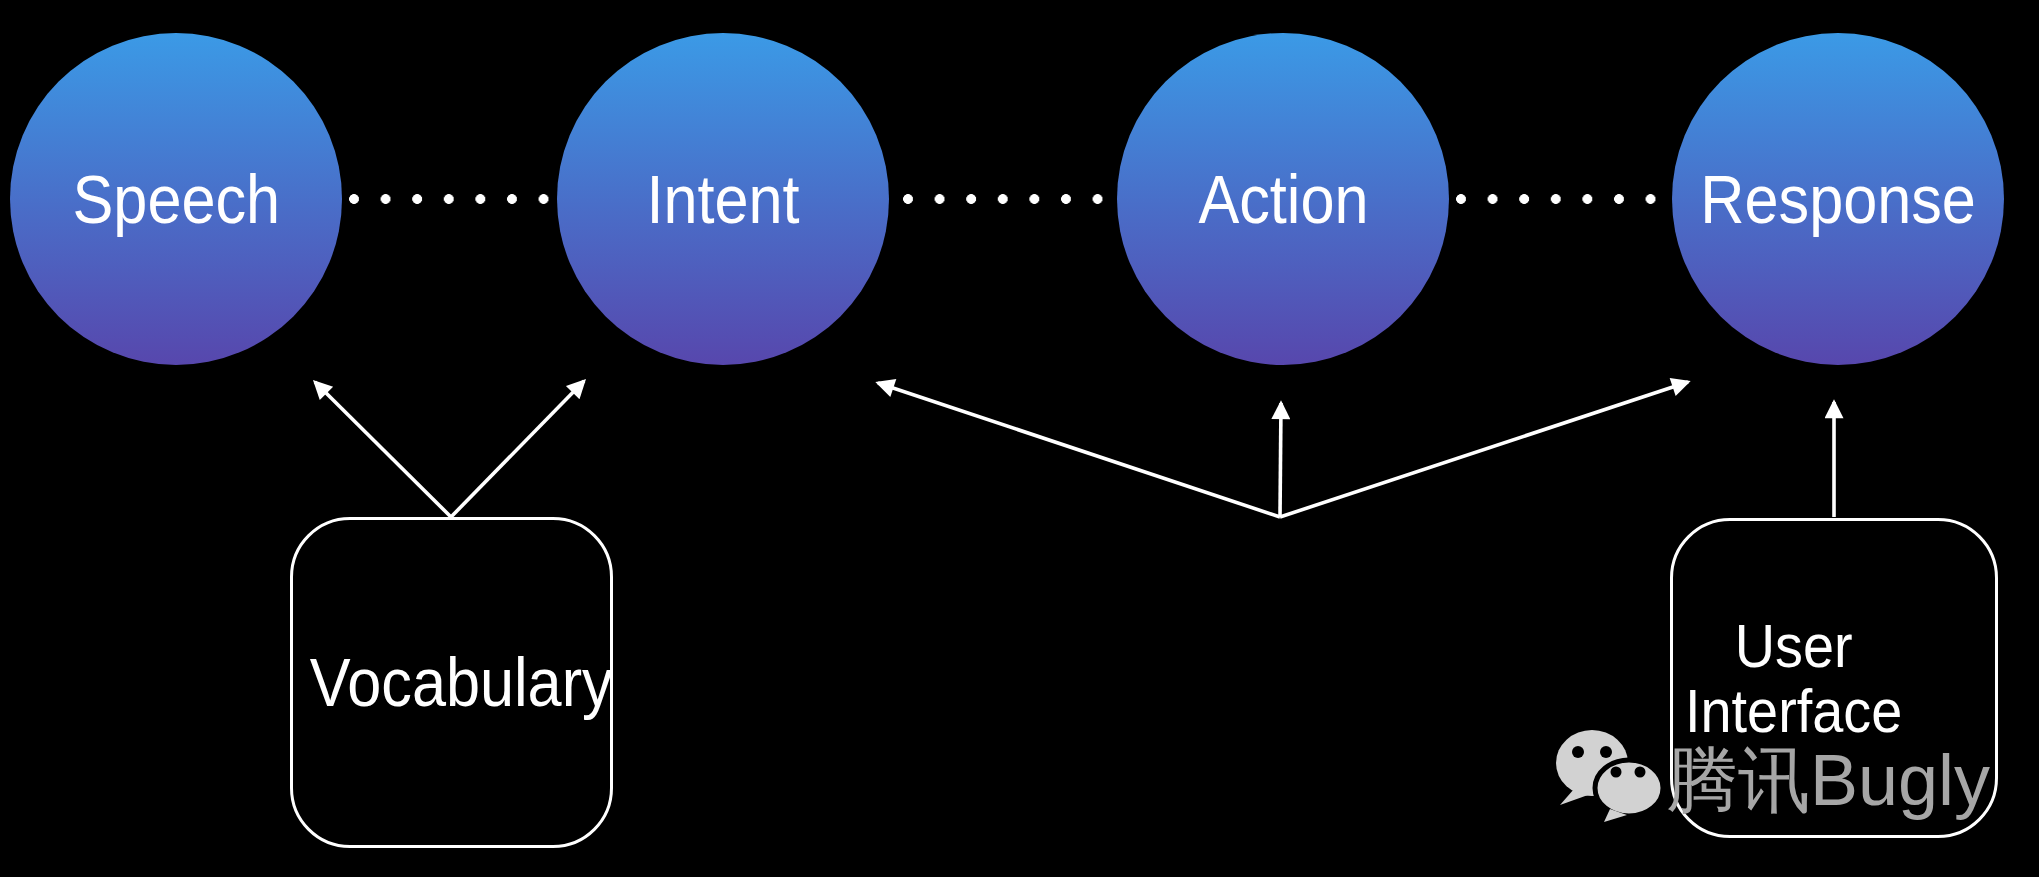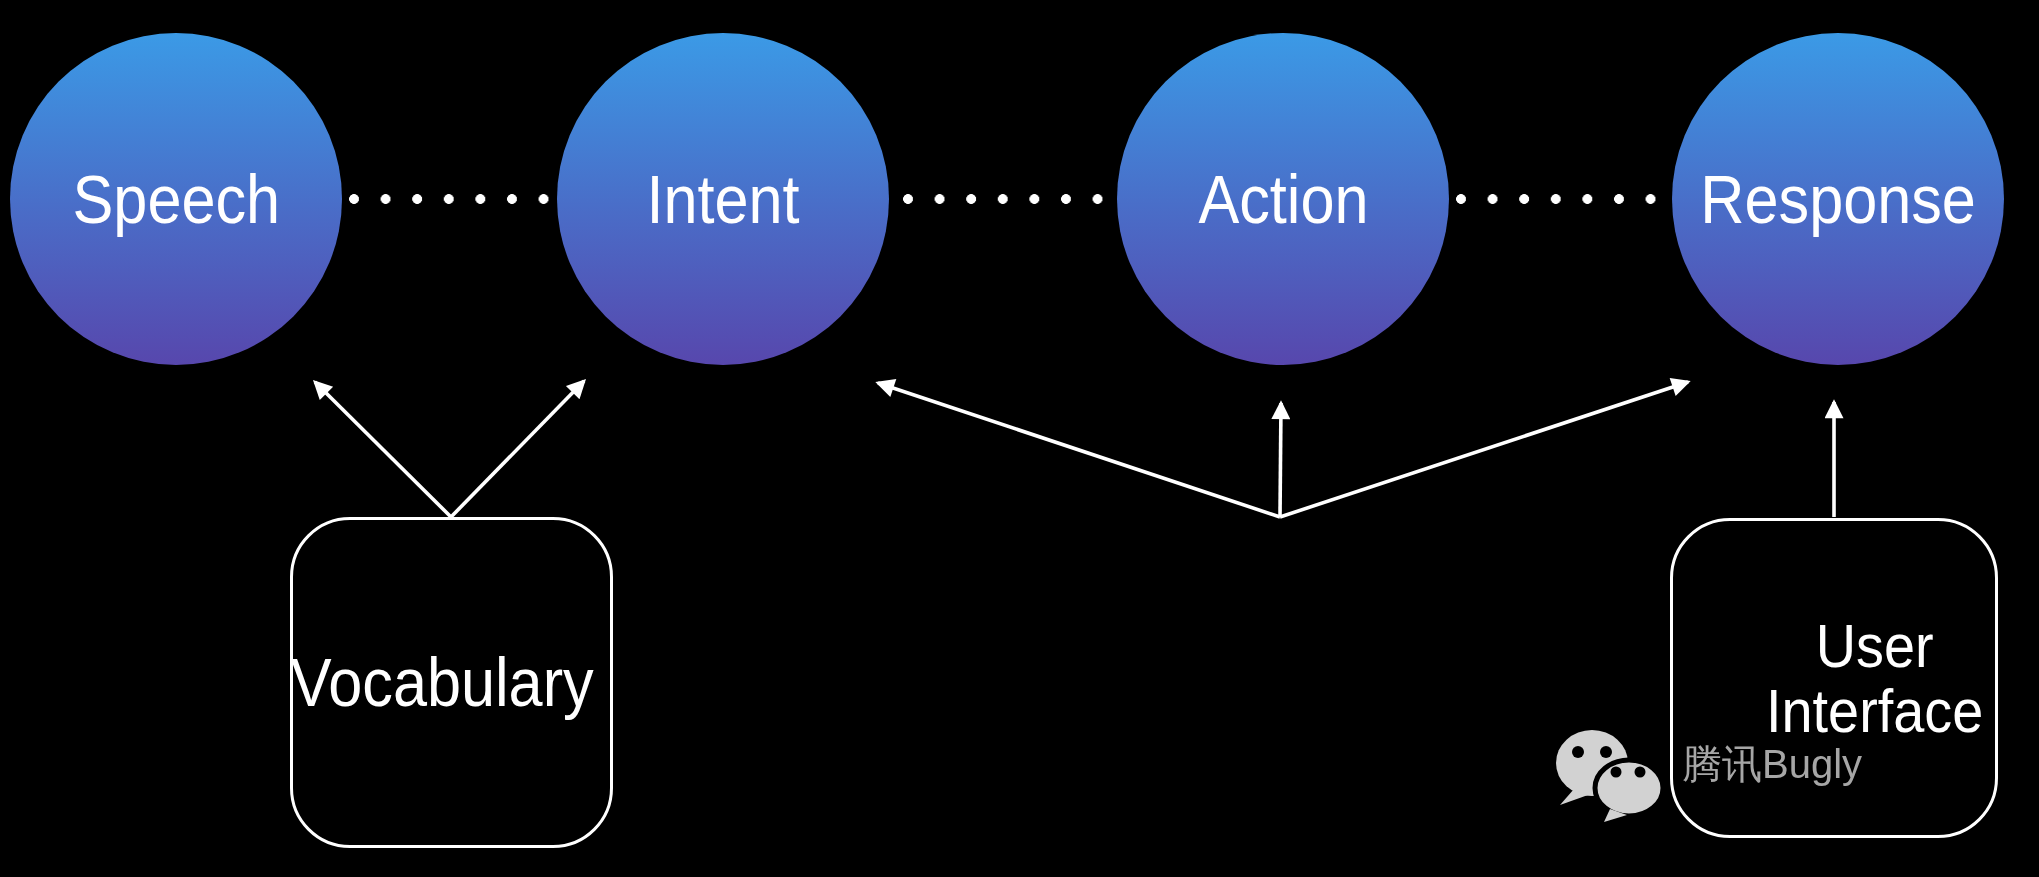--- a/index.html
+++ b/index.html
@@ -74,21 +74,21 @@
 
   
   .box {
     position: absolute;
     box-sizing: border-box;
     border: 3px solid #ffffff;
     border-radius: 60px;
     background: #000000;
     display: flex;
     align-items: center;
-    justify-content: flex-end;
+    justify-content: flex-start;
     text-align: center;
     z-index: 3;
   }
   .box-vocabulary     { left: 290px;  top: 517px; width: 323px; height: 331px; }
   .box-app-logic      { left: 1117px; top: 518px; width: 323px; height: 325px; }
   .box-user-interface { left: 1670px; top: 518px; width: 328px; height: 320px; }
   .box-label {
     color: #ffffff;
     font-weight: 300;
     white-space: pre-line;
@@ -102,27 +102,26 @@
   .wechat-icon {
     position: absolute;
     left: 1552px;
     top: 727px;
     z-index: 5;
   }
   .watermark-brand {
     position: absolute;
     left: 1666px;
     top: 744px;
-    font-size: 40px;
+    font-size: 72px;
     font-weight: 300;
     line-height: 1;
     color: #A6A6A6;
     white-space: nowrap;
     z-index: 5;
-    margin-left: 16px;
   }
 </style>
 </head>
 <body>
 
 <div class="canvas">
 
   <div class="node node-speech">
     <span class="node-label">Speech</span>
   </div>

